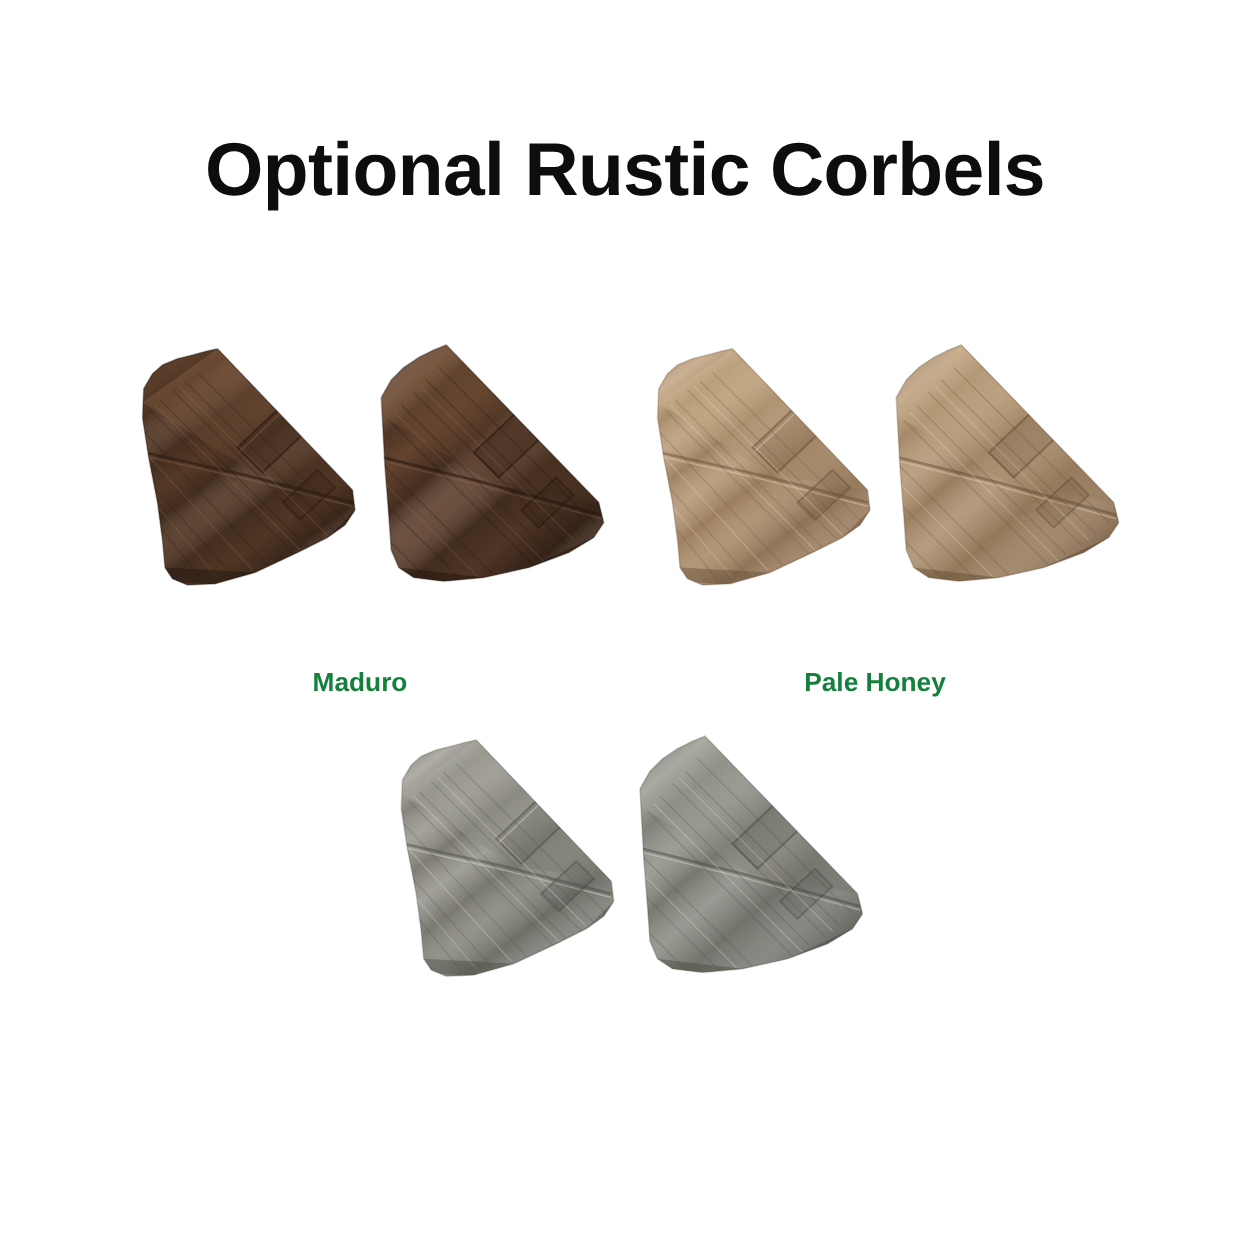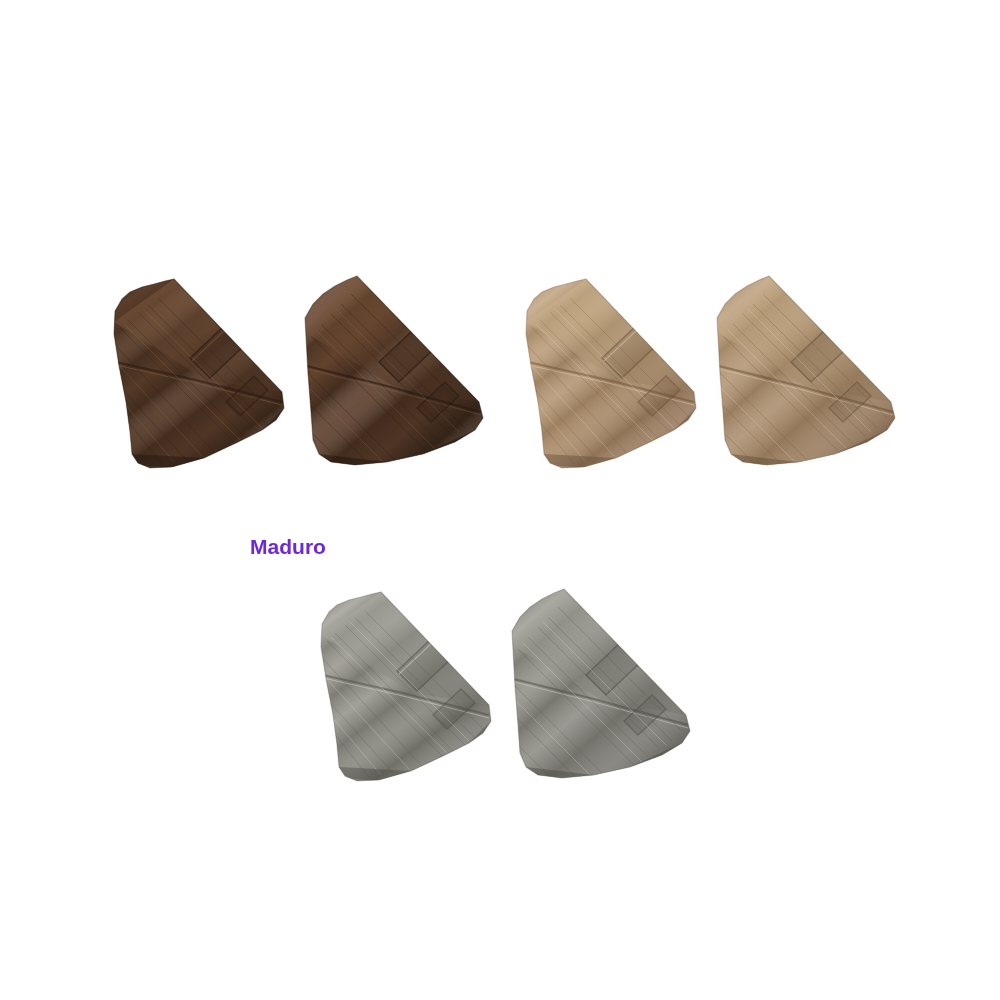--- a/index.html
+++ b/index.html
@@ -64,32 +64,33 @@
 
   .caption {
     position: absolute;
     left: 0;
     width: 420px;
     text-align: center;
     font-family: "Liberation Sans", sans-serif;
     font-weight: 700;
     font-size: 21px;
     line-height: 26px;
-    color: #6d28d9;
+    color: #15803d;
     white-space: nowrap;
   }
   .group-maduro    .caption { top: 272px; }
   .group-palehoney .caption { top: 272px; }
   .group-weathered .caption { top: 268px; }
 </style>
 </head>
 <body>
 
 <div class="page">
 
+  <div class="title">Optional Rustic Corbels</div>
 
   <div class="group group-maduro">
     <div class="pair">
 
       <div class="corbel left">
         <svg width="215" height="235" viewBox="0 0 215 235" xmlns="http://www.w3.org/2000/svg">
           <defs>
             <linearGradient id="mad-l-body" x1="0" y1="0" x2="1" y2="1">
               <stop offset="0%" stop-color="#7d5740"></stop>
               <stop offset="28%" stop-color="#6b4a33"></stop>
@@ -390,20 +391,21 @@
             <path d="M36,192 L104,200 L140,192 L192,168 L200,156 L200,172 L150,196 L96,206 L46,203 Z" fill="#564330" opacity="0.4"></path>
           </g>
           <path d="M22,56 L30,42 L40,32 L52,24 L64,18 L74,14
                    L196,140 L200,156 L192,168 L172,180 L140,192
                    L104,200 L72,203 L48,200 L36,192 L30,178
                    L28,150 L25,112 Z" fill="none" stroke="#66513a" stroke-width="1.2" opacity="0.3"></path>
         </svg>
       </div>
 
     </div>
+    <div class="caption">Pale Honey</div>
   </div>
 
   <div class="group group-weathered">
     <div class="pair">
 
       <div class="corbel left">
         <svg width="215" height="235" viewBox="0 0 215 235" xmlns="http://www.w3.org/2000/svg">
           <defs>
             <linearGradient id="wg-l-body" x1="0" y1="0" x2="1" y2="1">
               <stop offset="0%" stop-color="#a9a79e"></stop>

